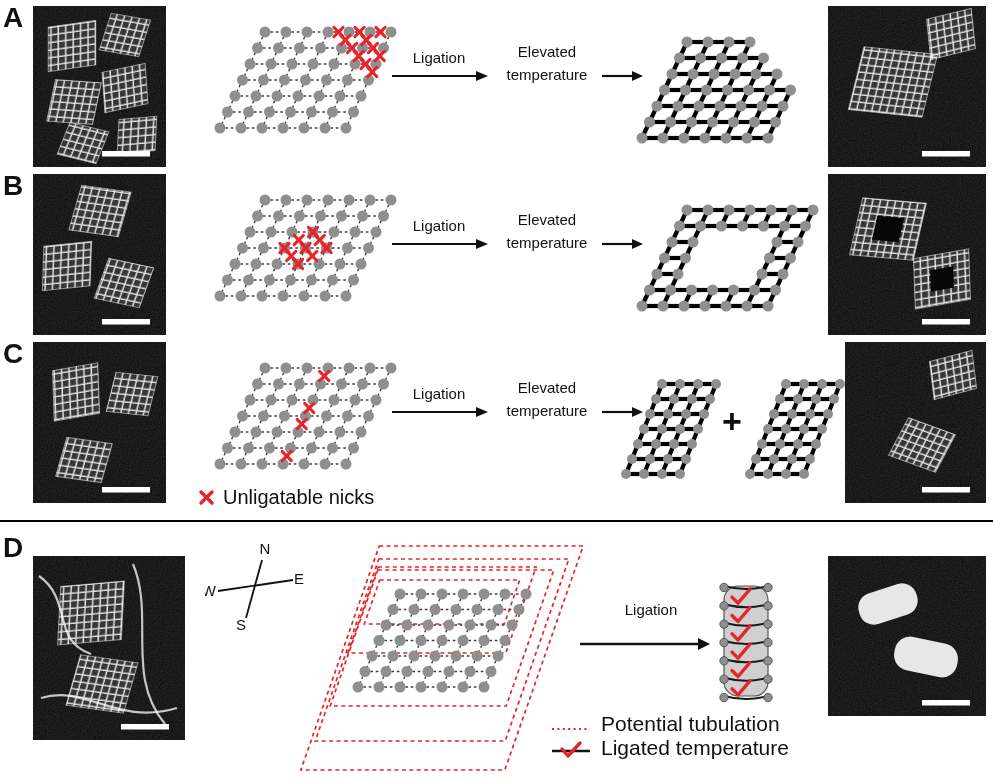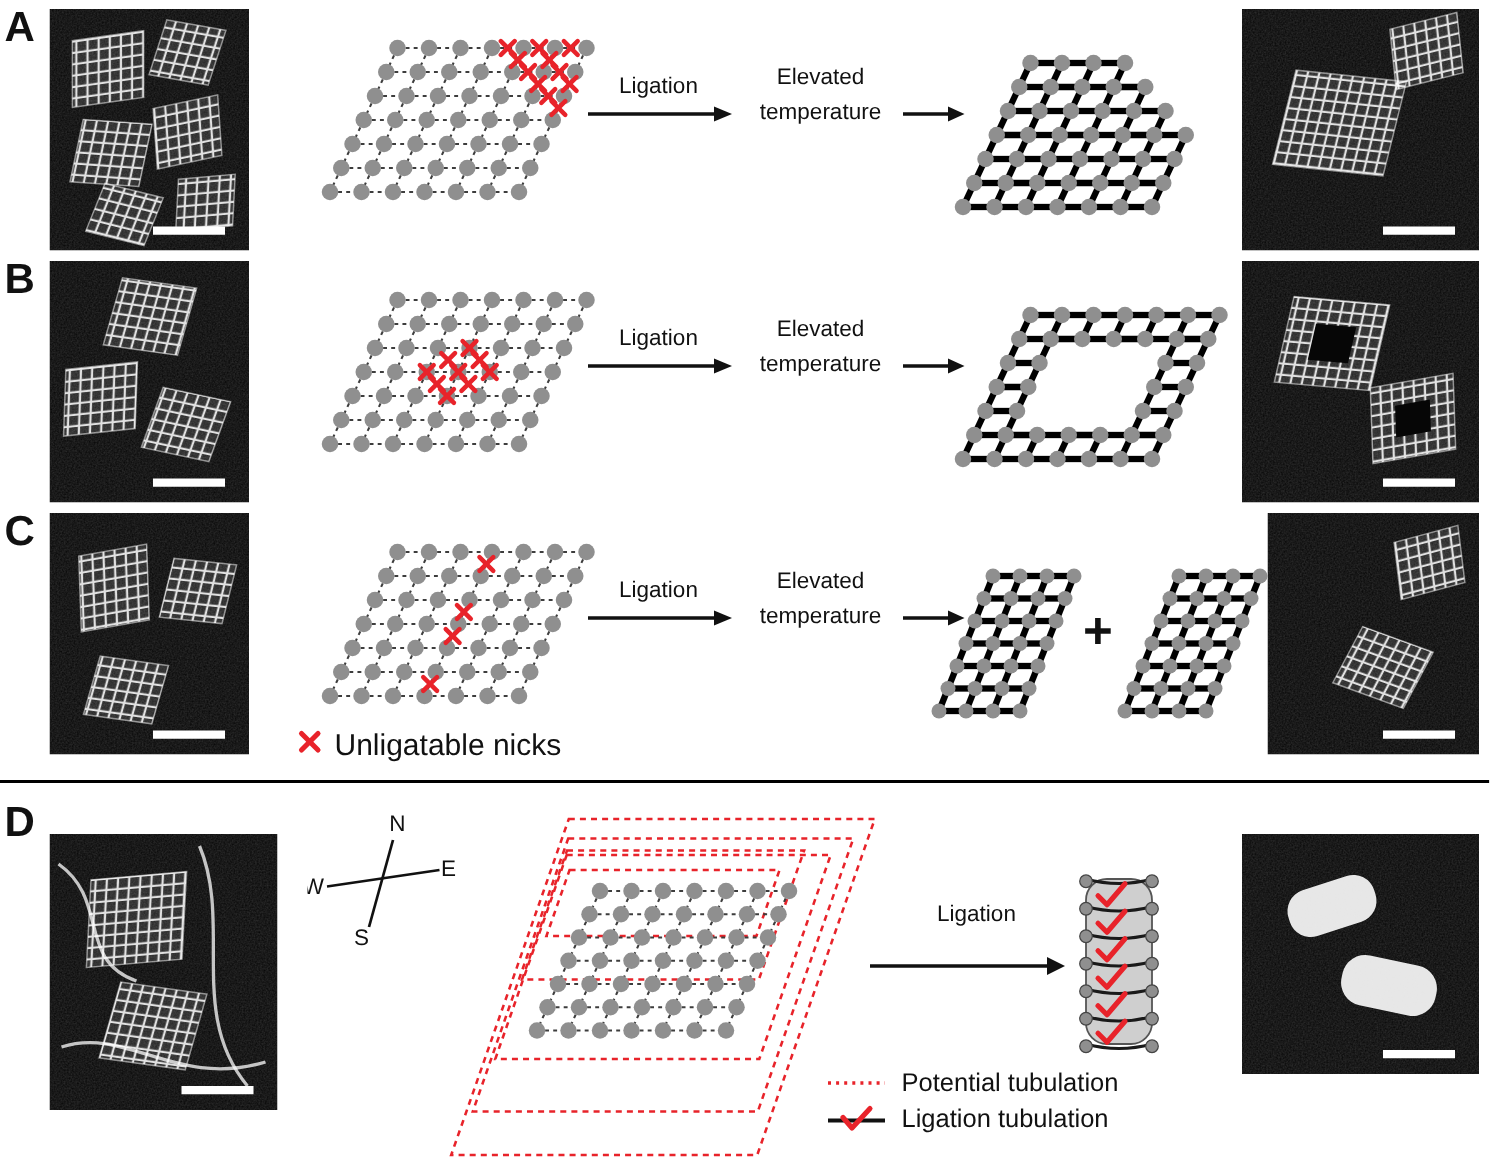--- a/index.html
+++ b/index.html
@@ -2,22 +2,22 @@
 <html><head>
 <meta charset="utf-8">
 <style>
   html,body{margin:0;padding:0;background:#fff;}
   .fig{position:relative;width:993px;height:778px;background:#fff;overflow:hidden;
        font-family:"Liberation Sans","DejaVu Sans",sans-serif;color:#111;}
   .abs{position:absolute;}
   .plabel{font-size:28px;font-weight:700;line-height:1;}
   .atext{font-size:15px;line-height:23px;text-align:center;white-space:nowrap;}
   .plus{font-size:34px;font-weight:600;line-height:1;}
-  .nicklegend{display:flex;align-items:flex-start;gap:8px;font-size:20px;}
-  .dlegend{display:flex;align-items:center;gap:9px;font-size:17px;}
+  .nicklegend{display:flex;align-items:center;gap:8px;font-size:20px;}
+  .dlegend{display:flex;align-items:flex-end;gap:9px;font-size:21px;}
   svg{display:block;}
   svg text{font-family:"Liberation Sans","DejaVu Sans",sans-serif;}
   .divider{background:#000;}
 </style>
 </head>
 <body>
 
 <div class="fig">
 
   <div class="abs plabel" style="left:3px;top:4px">A</div>
@@ -1259,21 +1259,21 @@
     <svg width="42" height="14">
       <line x1="2" y1="7" x2="40" y2="7" stroke="#e8232a" stroke-width="2.2" stroke-dasharray="2,3.4"></line>
     </svg>
     <span>Potential tubulation</span>
   </div>
   <div class="abs dlegend" style="left:550px;top:736px">
     <svg width="42" height="20">
       <line x1="2" y1="11" x2="40" y2="11" stroke="#111" stroke-width="2.6"></line>
       <polyline points="12,9 18,16 30,3" stroke="#e8232a" stroke-width="3.4" fill="none" stroke-linecap="round" stroke-linejoin="round"></polyline>
     </svg>
-    <span>Ligation tubulation</span>
+    <span>Ligated temperature</span>
   </div>
 
   <svg id="afm-d-right" class="abs" style="left:828px;top:556px" width="158" height="160">
       <defs>
         <filter id="afm-d-right-n" x="0%" y="0%" width="100%" height="100%">
           <feTurbulence type="fractalNoise" baseFrequency="0.9" numOctaves="2" stitchTiles="stitch"></feTurbulence>
           <feColorMatrix type="matrix" values="0 0 0 0 1  0 0 0 0 1  0 0 0 0 1  0 0 0 0.55 0"></feColorMatrix>
         </filter>
         <pattern id="afm-d-right-m" width="7.5" height="7.5" patternUnits="userSpaceOnUse">
           <rect width="7.5" height="7.5" fill="rgba(255,255,255,0.12)"></rect>

